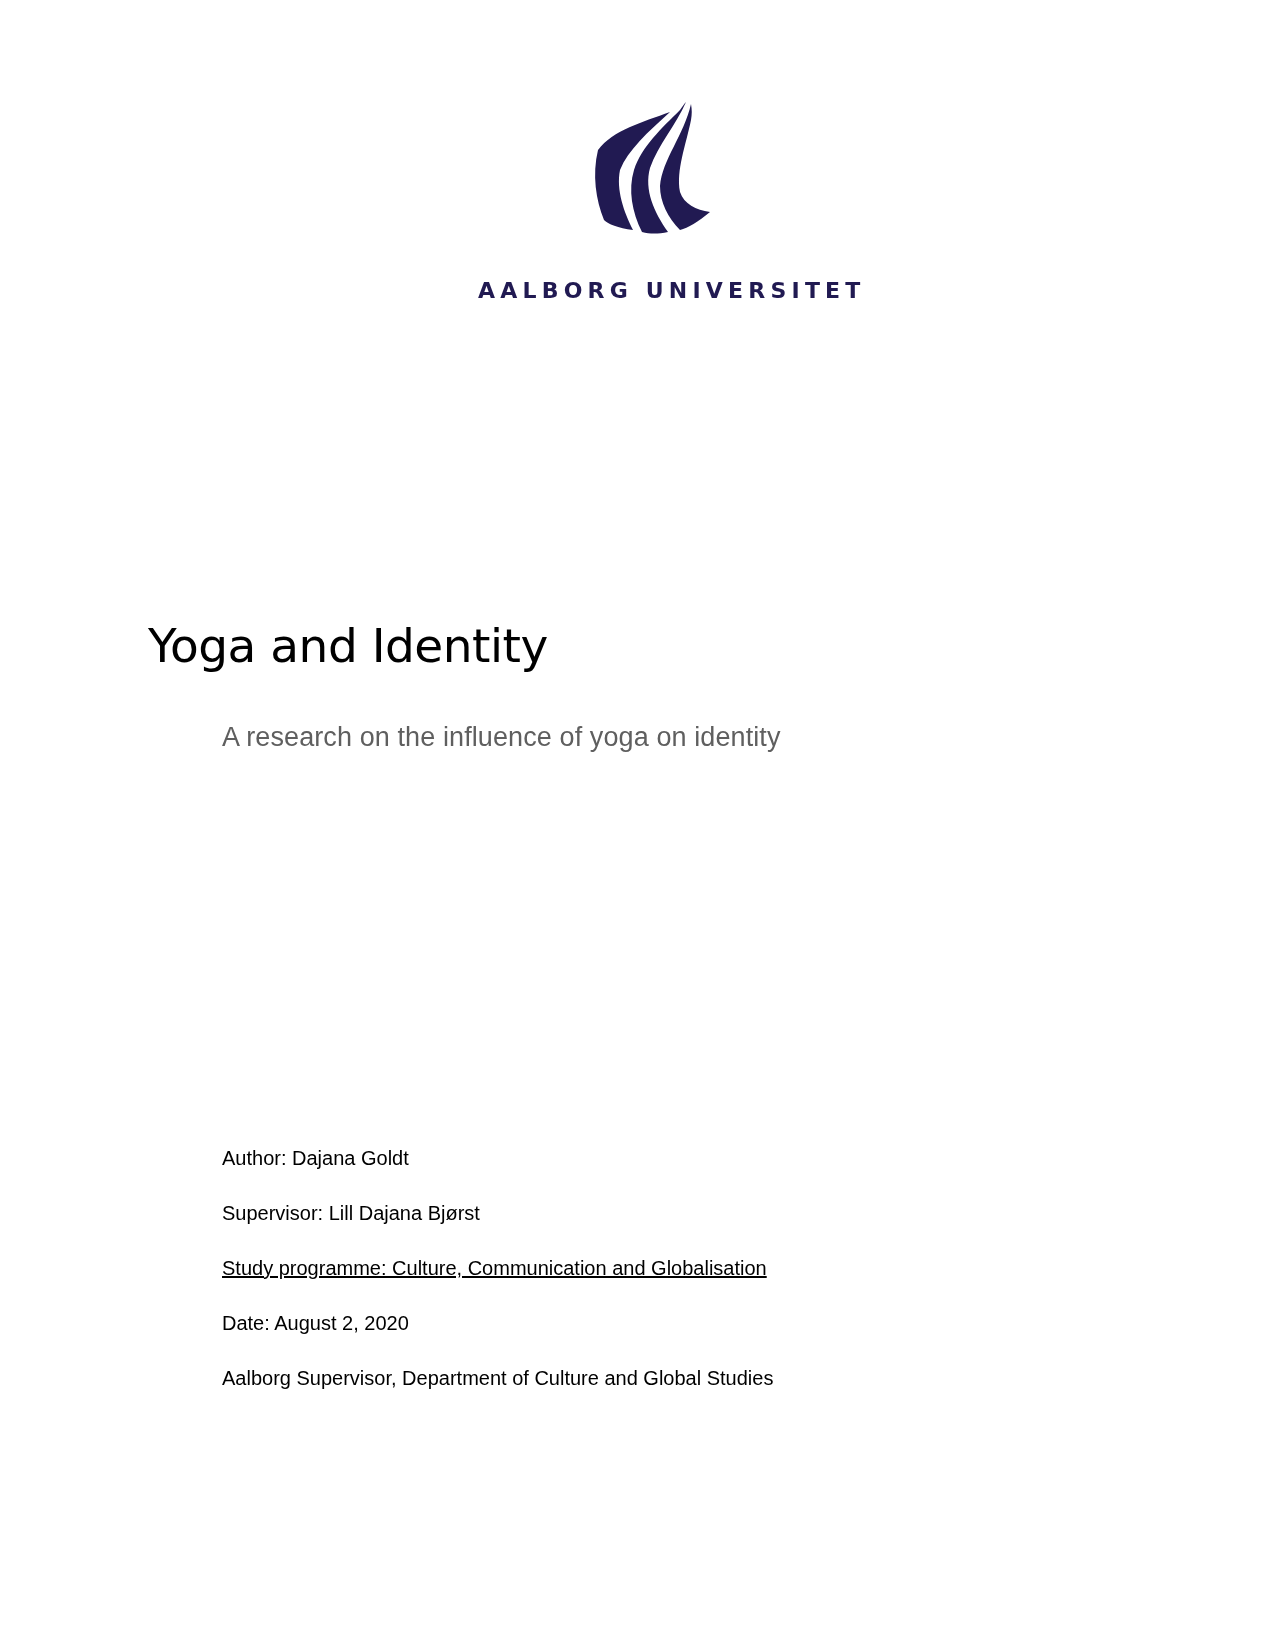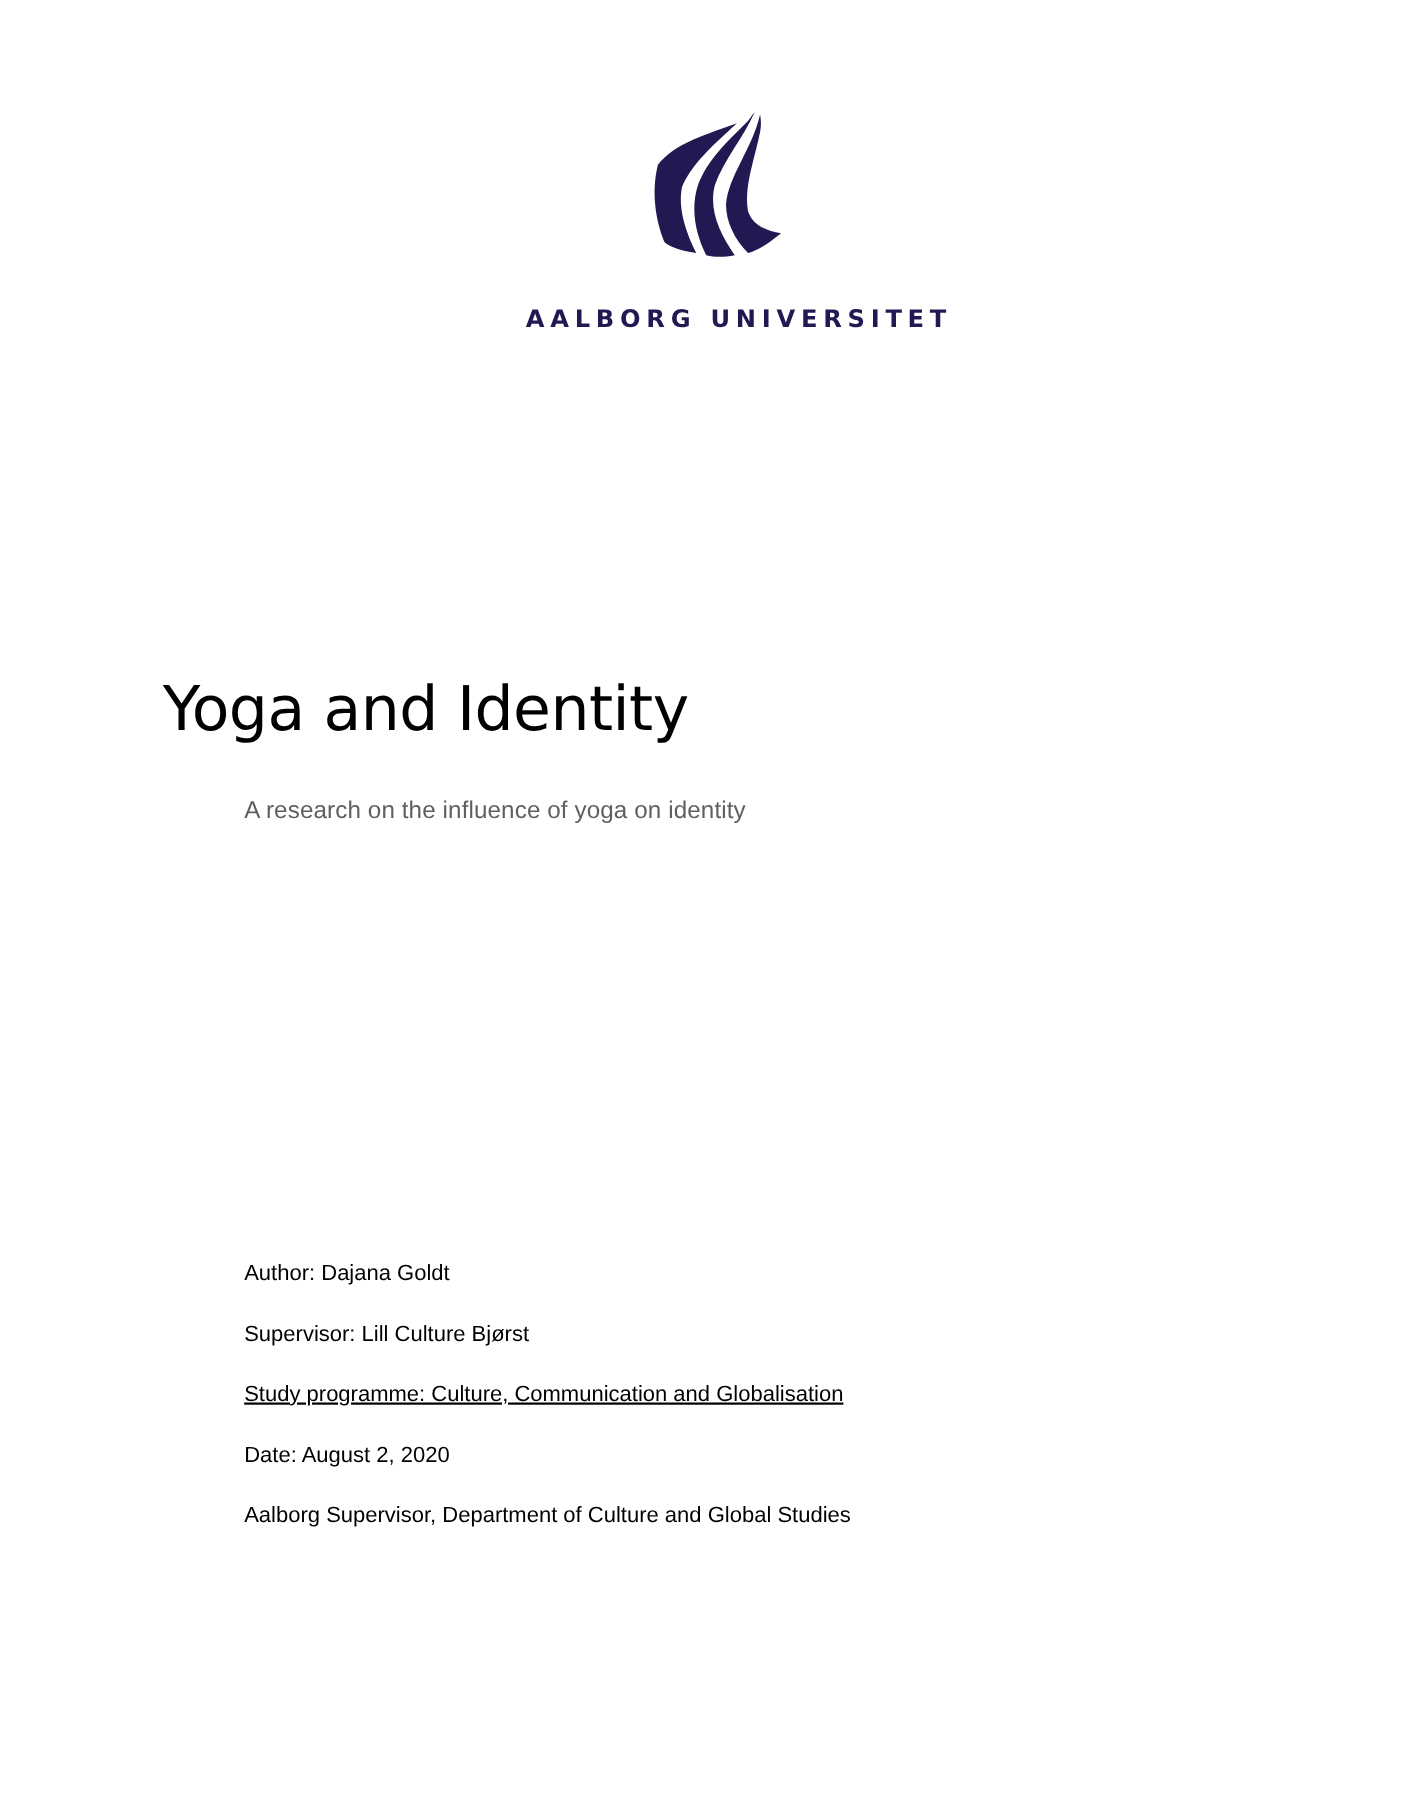--- a/index.html
+++ b/index.html
@@ -2,23 +2,23 @@
 <html><head>
 <meta charset="utf-8">
 <style>
   html, body { margin: 0; padding: 0; background: #ffffff; }
   body { width: 1275px; height: 1651px; position: relative; overflow: hidden;
          font-family: "Liberation Sans", "DejaVu Sans", sans-serif; color: #000; }
   .logo { position: absolute; left: 588px; top: 100px; width: 130px; height: 136px; }
   .logo-text { position: absolute; left: 478px; top: 278px; width: 380px;
                font-family: "DejaVu Sans", sans-serif; font-weight: bold;
                font-size: 22px; letter-spacing: 5.2px; color: #211a52; white-space: nowrap; }
-  .title { position: absolute; left: 148px; top: 618px; font-size: 56px; line-height: 56px;
+  .title { position: absolute; left: 148px; top: 618px; font-size: 47px; line-height: 56px;
            font-family: "DejaVu Sans", sans-serif; letter-spacing: -0.5px; white-space: nowrap; }
-  .subtitle { position: absolute; left: 222px; top: 720px; font-size: 22px; line-height: 34px;
+  .subtitle { position: absolute; left: 222px; top: 720px; font-size: 27px; line-height: 34px;
               color: #5f5f5f; white-space: nowrap; letter-spacing: 0.1px; }
   .info-line { position: absolute; left: 222px; font-size: 20px; line-height: 26px; white-space: nowrap; }
 </style>
 </head>
 <body>
 
 <div>
 
   <svg class="logo" viewBox="0 0 130 136">
     <path d="M10 50 C 25 30, 55 22, 82 12 C 60 32, 40 50, 32 70 C 28 90, 36 112, 45 130 C 30 128, 20 124, 16 120 C 8 100, 4 75, 10 50 Z" fill="#211a52"></path>
@@ -26,17 +26,17 @@
     <path d="M103 4 C 104 10, 104 14, 103 20 C 98 45, 88 70, 92 92 C 96 104, 108 110, 122 112 C 110 122, 100 128, 92 130 C 80 118, 72 102, 72 86 C 74 60, 96 35, 103 4 Z" fill="#211a52"></path>
   </svg>
 
   <div class="logo-text">AALBORG UNIVERSITET</div>
 
   <h1 class="title" style="margin:0;font-weight:normal;">Yoga and Identity</h1>
 
   <div class="subtitle">A research on the influence of yoga on identity</div>
 
   <div class="info-line" style="top:1145px;">Author: Dajana Goldt</div>
-  <div class="info-line" style="top:1200px;">Supervisor: Lill Culture Bjørst</div>
+  <div class="info-line" style="top:1200px;">Supervisor: Lill Dajana Bjørst</div>
   <div class="info-line" style="top:1255px;text-decoration:underline;">Study programme: Culture, Communication and Globalisation</div>
   <div class="info-line" style="top:1310px;">Date: August 2, 2020</div>
   <div class="info-line" style="top:1365px;">Aalborg Supervisor, Department of Culture and Global Studies</div>
 </div>
 
 </body></html>

